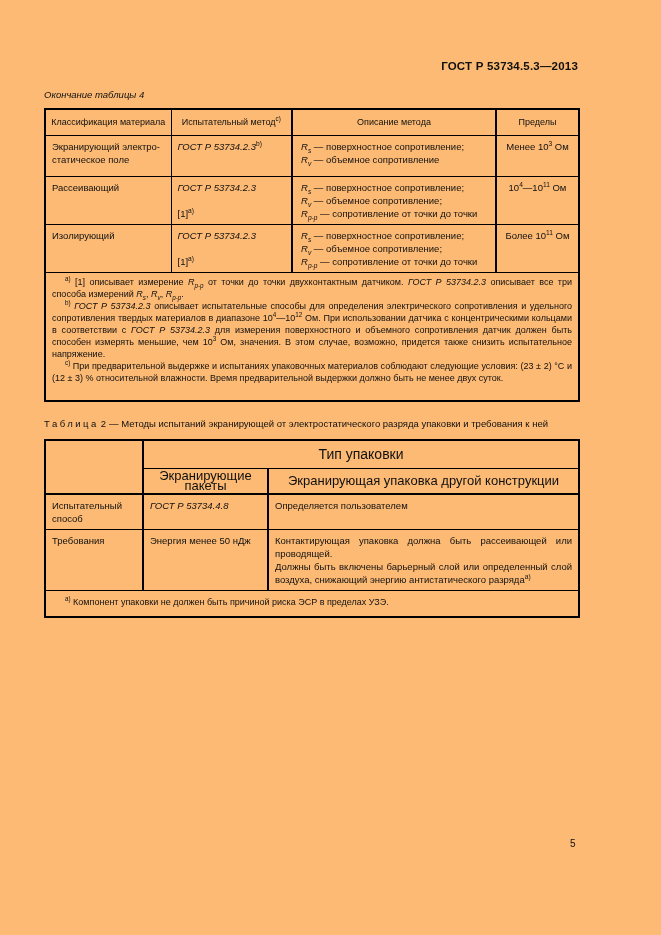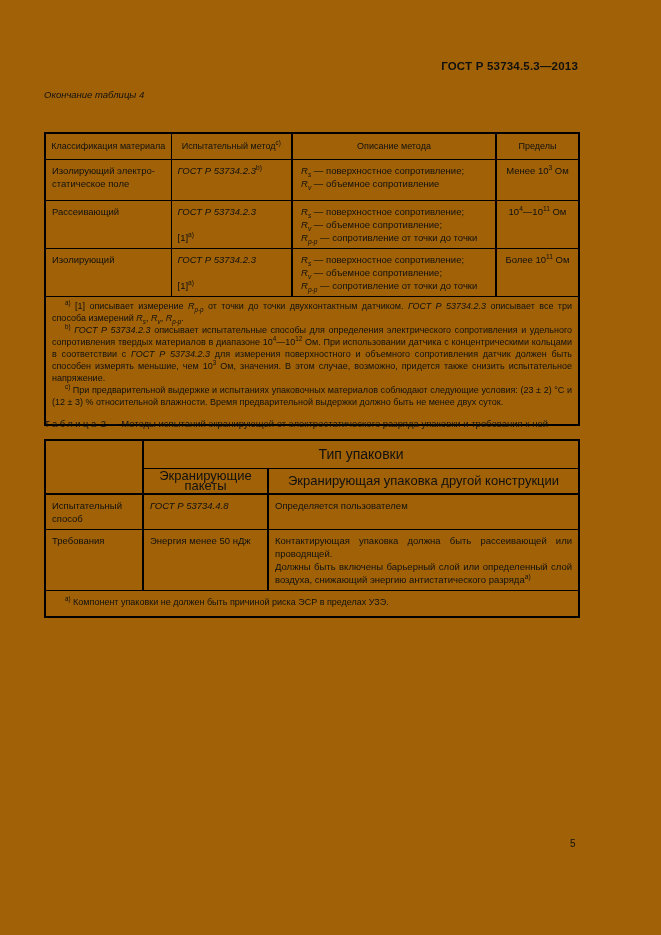--- a/index.html
+++ b/index.html
@@ -1,39 +1,39 @@
 <!DOCTYPE html>
 <html><head>
 <meta charset="utf-8">
 <style>
   html,body { margin:0; padding:0; background:#e8e8e8; }
   .page {
     position:relative;
     width:661px; height:935px;
     margin:0 auto;
-    background:#a16207;
+    background:#fdba74;
     font-family:"Liberation Sans", sans-serif;
     color:#101010;
     overflow:hidden;
   }
   .doc-header {
     position:absolute; top:60px; left:0; width:578px;
     text-align:right; font-weight:bold; font-size:11.5px; letter-spacing:0.2px;
   }
   .continuation {
     position:absolute; top:89px; left:44px;
     font-style:italic; font-size:9.5px;
   }
   table {
     position:absolute; left:44px;
     border-collapse:collapse; table-layout:fixed;
     width:534px;
     border:2px solid #000;
   }
-  .t1 { top:108px;margin-top:24px; }
+  .t1 { top:108px; }
   .t2 { top:439px; }
   td, th {
     border:1px solid #000;
     vertical-align:top;
     padding:4px 6px;
     font-size:9.5px; line-height:13px;
     font-weight:normal;
     box-sizing:border-box;
     overflow:hidden;
   }
@@ -90,21 +90,21 @@
     <thead>
       <tr>
         <th><span>Классификация материала</span></th>
         <th><span>Испытательный метод</span><span class="seg-sup">с)</span></th>
         <th class="vthick"><span>Описание метода</span></th>
         <th class="vthick"><span>Пределы</span></th>
       </tr>
     </thead>
     <tbody>
       <tr class="row-0">
-        <td><span>Изолирующий электро-</span><br><span>статическое поле</span></td>
+        <td><span>Экранирующий электро-</span><br><span>статическое поле</span></td>
         <td><span class="seg-i">ГОСТ Р 53734.2.3</span><span class="seg-sup">b)</span></td>
         <td class="vthick cell-desc"><span class="seg-i">R</span><span class="seg-i seg-sub">s</span><span> — поверхностное сопротивление;</span><br><span class="seg-i">R</span><span class="seg-i seg-sub">v</span><span> — объемное сопротивление</span></td>
         <td class="vthick cell-limits"><span>Менее 10</span><span class="seg-sup">3</span><span> Ом</span></td>
       </tr>
       <tr class="row-1">
         <td><span>Рассеивающий</span></td>
         <td><span class="seg-i">ГОСТ Р 53734.2.3</span><br><br><span>[1]</span><span class="seg-sup">a)</span></td>
         <td class="vthick cell-desc"><span class="seg-i">R</span><span class="seg-i seg-sub">s</span><span> — поверхностное сопротивление;</span><br><span class="seg-i">R</span><span class="seg-i seg-sub">v</span><span> — объемное сопротивление;</span><br><span class="seg-i">R</span><span class="seg-i seg-sub">p-p</span><span> — сопротивление от точки до точки</span></td>
         <td class="vthick cell-limits"><span>10</span><span class="seg-sup">4</span><span>—10</span><span class="seg-sup">11</span><span> Ом</span></td>
       </tr>

